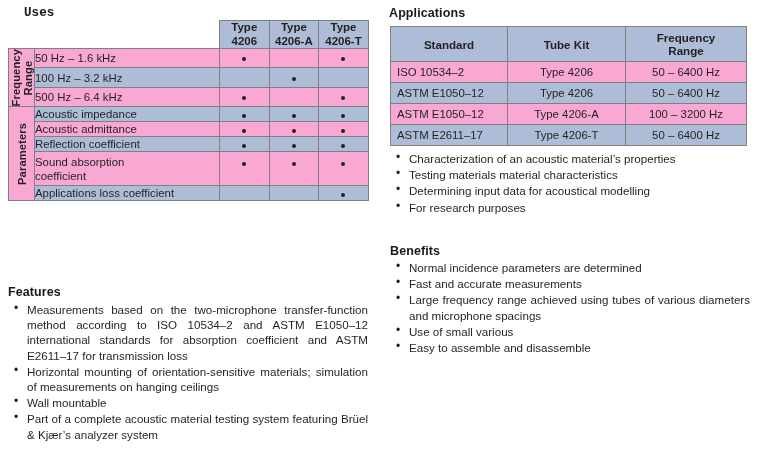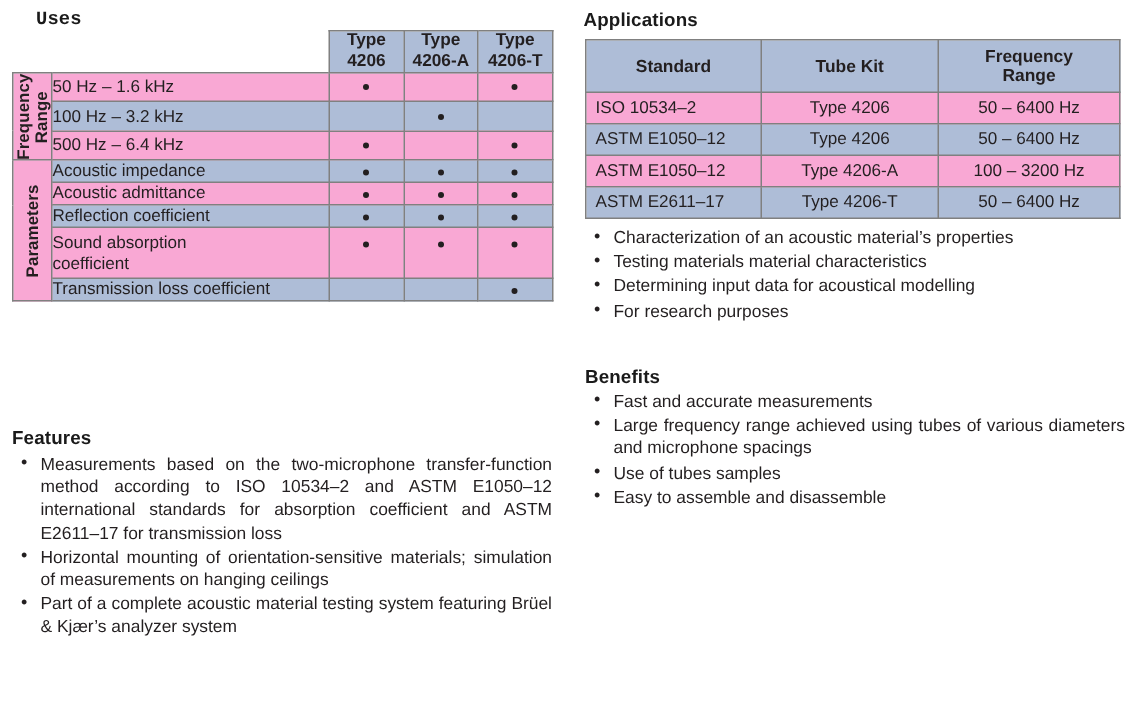--- a/index.html
+++ b/index.html
@@ -211,33 +211,34 @@
             <td class="cell-dot blue"><span class="dot"></span></td>
           </tr>
           <tr>
             <td class="cell-label white" style="height: 34px;">Sound absorption
 coefficient</td>
             <td class="cell-dot white topalign"><span class="dot"></span></td>
             <td class="cell-dot white topalign"><span class="dot"></span></td>
             <td class="cell-dot white topalign"><span class="dot"></span></td>
           </tr>
           <tr>
-            <td class="cell-label blue">Transmission loss coefficient</td>
+            <td class="cell-label blue">Applications loss coefficient</td>
             <td class="cell-dot blue"></td>
             <td class="cell-dot blue"></td>
             <td class="cell-dot blue"><span class="dot"></span></td>
           </tr>
         </tbody>
     </table>
   </div>
 
   <div class="sec-title" id="features-title">Features</div>
   <ul class="blist justify" id="features-bullets">
       <li>Measurements based on the two-microphone transfer-function method according to ISO 10534–2 and ASTM E1050–12 international standards for absorption coefficient and ASTM E2611–17 for transmission loss</li>
       <li>Horizontal mounting of orientation-sensitive materials; simulation of measurements on hanging ceilings</li>
+      <li>Wall mountable</li>
       <li>Part of a complete acoustic material testing system featuring Brüel &amp; Kjær’s analyzer system</li>
     </ul>
 
   <div class="col-right">
 
     <div class="sec-title" id="applications-title">Applications</div>
 
     <div id="app-table-wrap">
       <table class="grid" id="app-table">
         <colgroup>
@@ -279,19 +280,20 @@
 
     <ul class="blist" id="app-bullets">
         <li>Characterization of an acoustic material’s properties</li>
         <li>Testing materials material characteristics</li>
         <li>Determining input data for acoustical modelling</li>
         <li>For research purposes</li>
       </ul>
 
     <div class="sec-title" id="benefits-title">Benefits</div>
     <ul class="blist justify" id="benefits-bullets">
+        <li>Normal incidence parameters are determined</li>
         <li>Fast and accurate measurements</li>
         <li>Large frequency range achieved using tubes of various diameters and microphone spacings</li>
-        <li>Use of tubes samples</li>
+        <li>Use of small various</li>
         <li>Easy to assemble and disassemble</li>
       </ul>
   </div>
 </div>
 
 </body></html>

